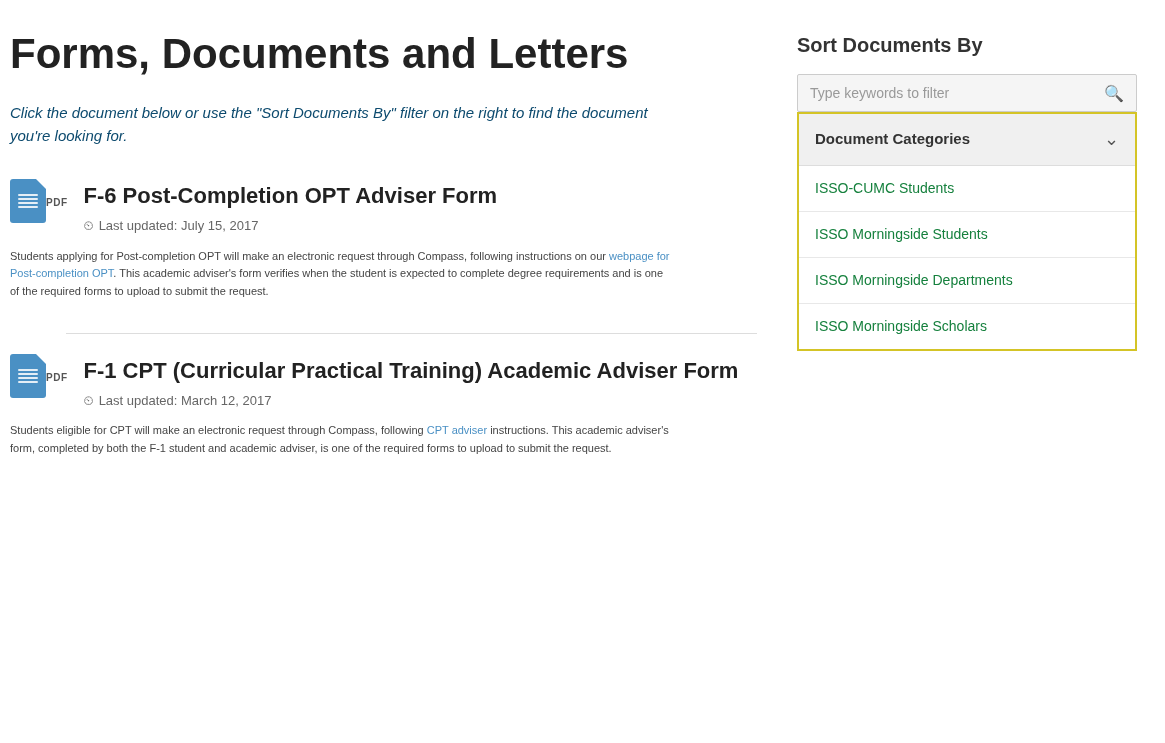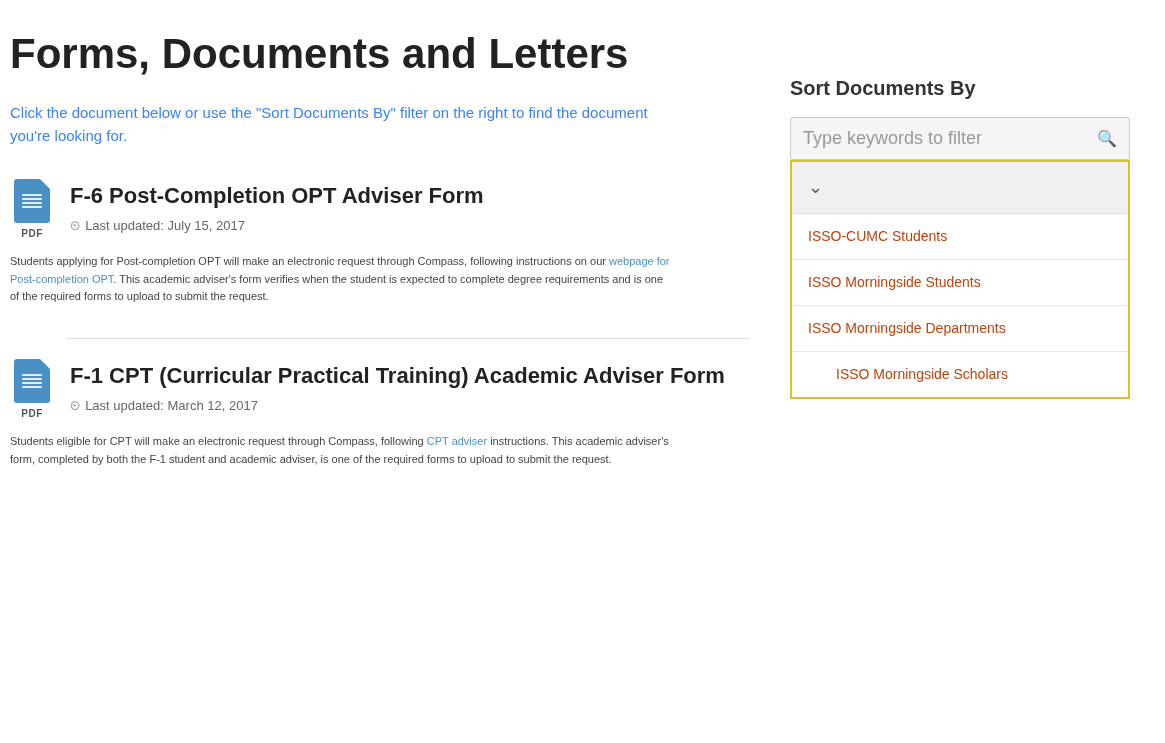--- a/index.html
+++ b/index.html
@@ -6,52 +6,53 @@
     body {
       font-family: -apple-system, BlinkMacSystemFont, 'Segoe UI', Helvetica, Arial, sans-serif;
       background: #fff;
       color: #333;
       font-size: 15px;
       line-height: 1.5;
     }
     .page-container {
       display: flex;
       gap: 40px;
-      padding: 30px 35px 30px 10px;
+      padding: 30px 28px 30px 10px;
       max-width: 1165px;
     }
     .main-content {
       flex: 1;
       min-width: 0;
     }
     .page-title {
       font-size: 42px;
       font-weight: 700;
       color: #222;
       margin-bottom: 24px;
       line-height: 1.15;
     }
     .intro-text {
       font-size: 15px;
-      color: #3b82f6;
+      color: #0c4a6e;
       margin-bottom: 32px;
       max-width: 680px;
+      font-style: italic;
     }
     .document-item {
       margin-bottom: 32px;
     }
     .document-header {
       display: flex;
       align-items: flex-start;
       gap: 16px;
       margin-bottom: 8px;
     }
     .pdf-icon {
       display: flex;
-      flex-direction: column;
+      flex-direction: row;
       align-items: center;
       min-width: 44px;
     }
     .pdf-icon-img {
       width: 36px;
       height: 44px;
       background: #4a90c4;
       border-radius: 3px;
       position: relative;
       display: flex;
@@ -124,37 +125,36 @@
     .sidebar {
       width: 340px;
       min-width: 300px;
       flex-shrink: 0;
     }
     .sidebar-title {
       font-size: 20px;
       font-weight: 600;
       color: #333;
       margin-bottom: 14px;
-      margin-top: 43px;
     }
     .search-box {
       display: flex;
       align-items: center;
       border: 1px solid #ccc;
       border-radius: 2px;
       background: #f5f5f5;
       margin-bottom: 0;
       overflow: hidden;
     }
     .search-input {
       flex: 1;
       border: none;
       background: transparent;
       padding: 10px 12px;
-      font-size: 18px;
+      font-size: 14px;
       color: #555;
       outline: none;
     }
     .search-input::placeholder {
       color: #999;
     }
     .search-button {
       background: transparent;
       border: none;
       padding: 8px 12px;
@@ -180,27 +180,26 @@
       font-size: 15px;
       color: #333;
     }
     .chevron-icon {
       font-size: 18px;
       color: #555;
     }
     .filter-item {
       padding: 12px 16px;
       font-size: 14px;
-      color: #c2410c;
+      color: #15803d;
       border-bottom: 1px solid #e8e8e8;
       cursor: pointer;
     }
     .filter-item:last-child {
       border-bottom: none;
-      margin-left: 28px;
     }
   </style>
 </head>
 <body>
 
 <div class="page-container">
   <div class="main-content">
     <h1 class="page-title">Forms, Documents and Letters</h1>
     <p class="intro-text">Click the document below or use the "Sort Documents By" filter on the right to find the document you're looking for.</p>
 
@@ -260,20 +259,21 @@
   </div>
 
   <div class="sidebar">
     <div class="sidebar-title">Sort Documents By</div>
     <div class="search-box">
       <input class="search-input" type="text" placeholder="Type keywords to filter" style="">
       <button class="search-button">🔍</button>
     </div>
     <div class="filter-box">
       <div class="filter-header">
+        <span class="filter-header-label">Document Categories</span>
         <span class="chevron-icon">⌄</span>
       </div>
       <div class="filter-item">ISSO-CUMC Students</div>
       <div class="filter-item">ISSO Morningside Students</div>
       <div class="filter-item">ISSO Morningside Departments</div>
       <div class="filter-item">ISSO Morningside Scholars</div>
     </div>
   </div>
 </div>
 

